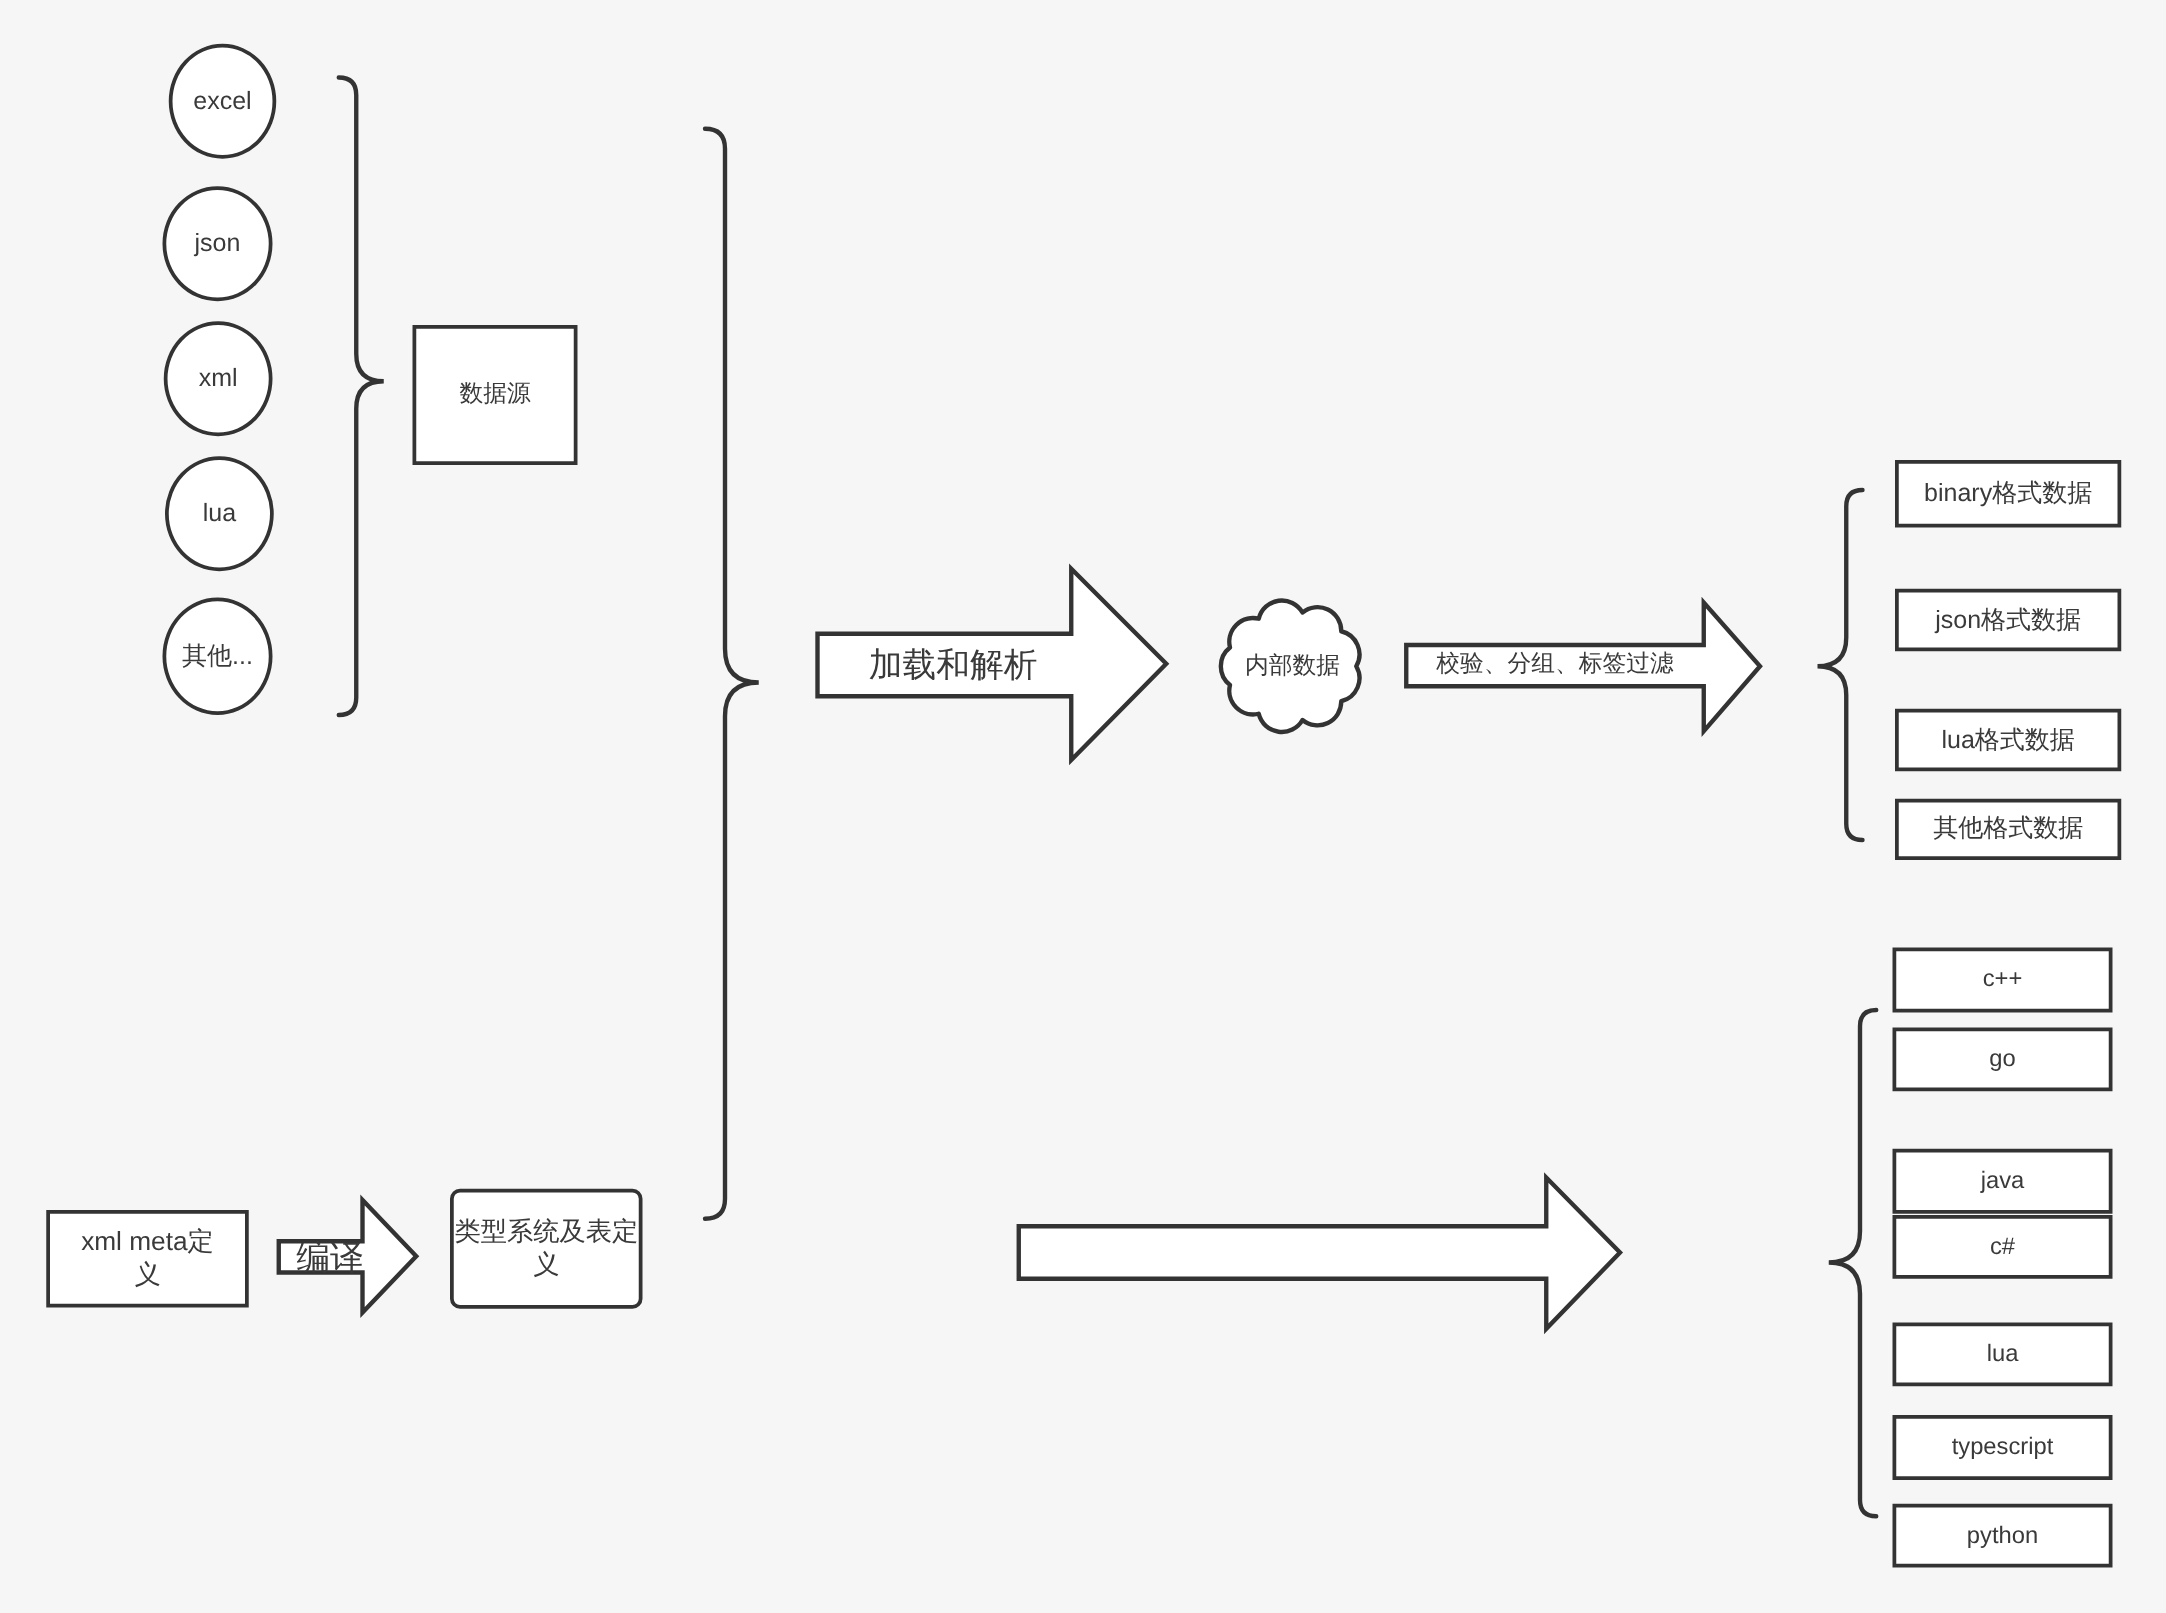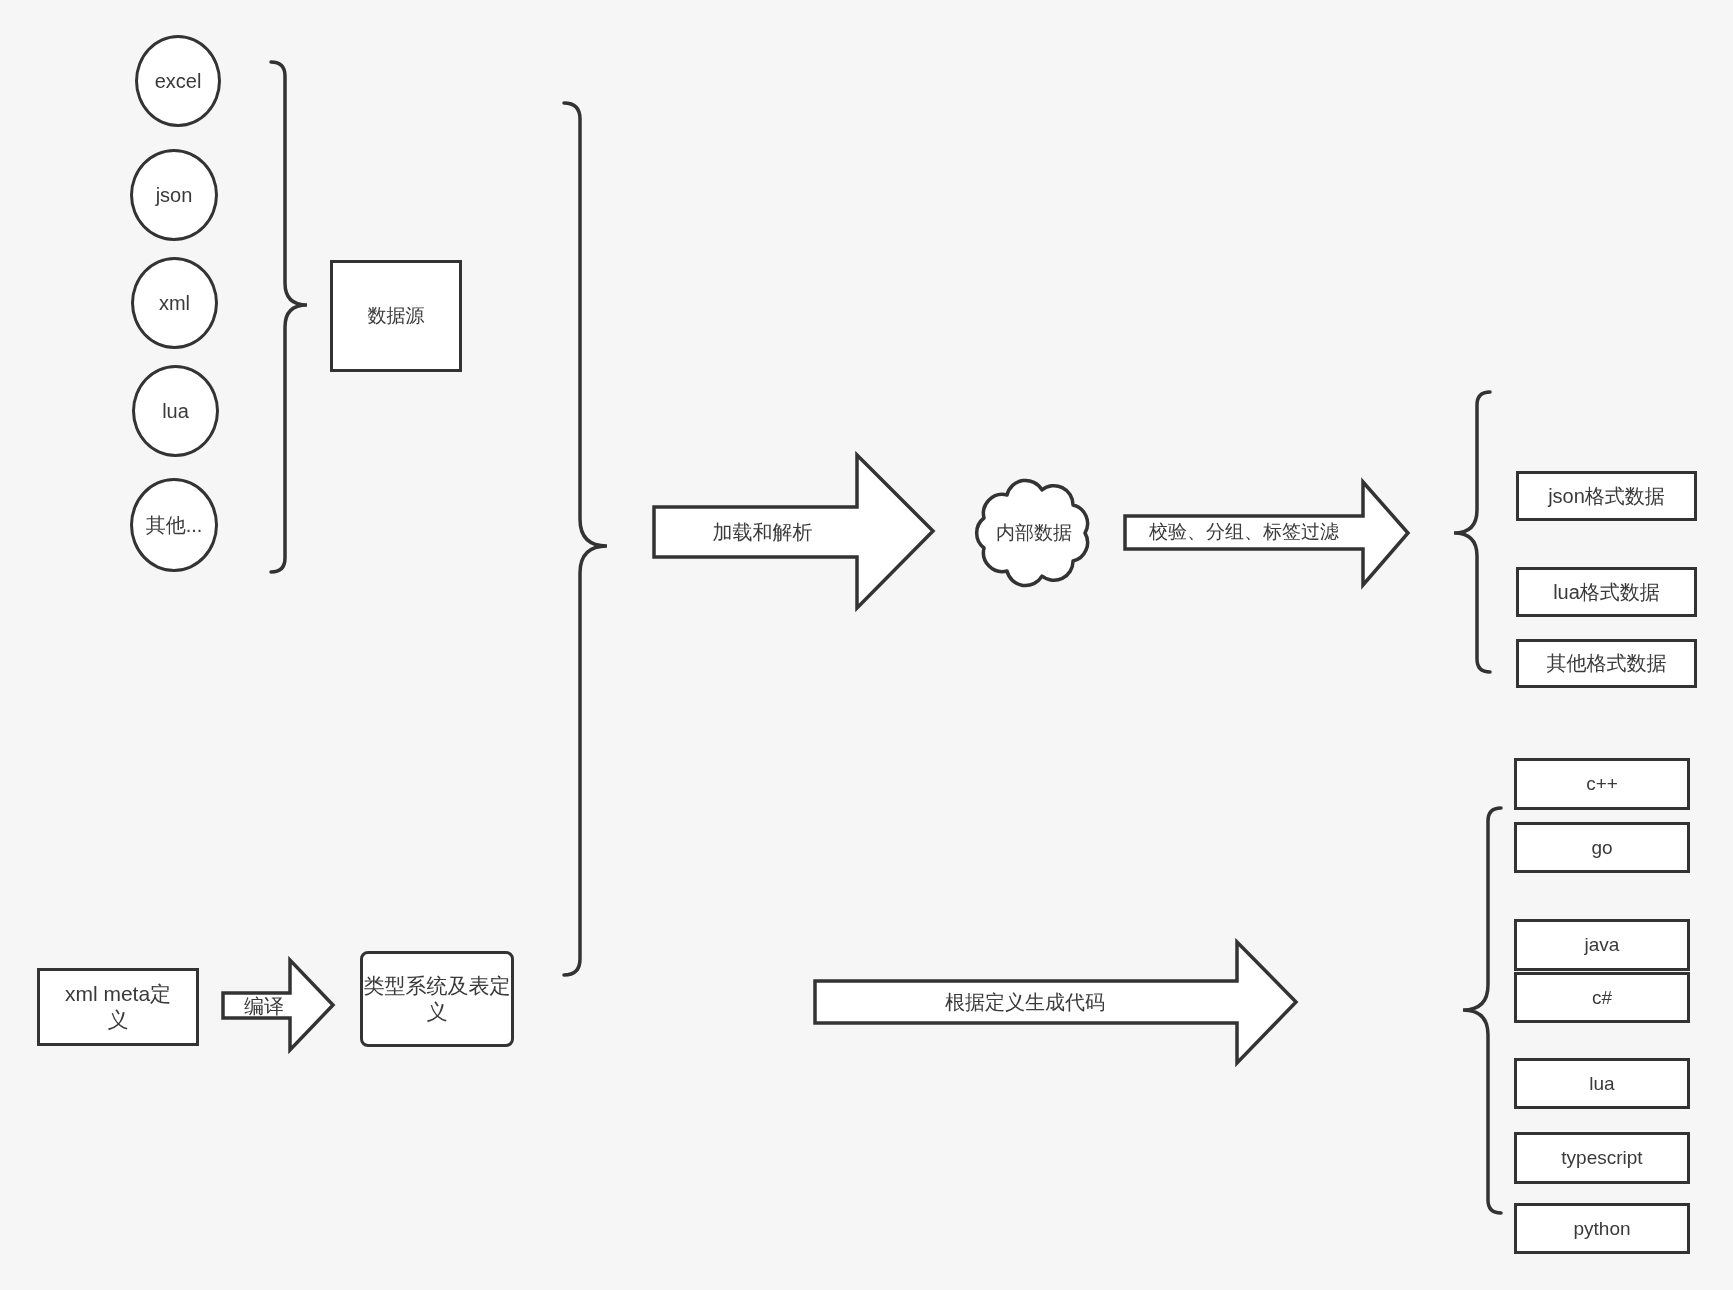--- a/index.html
+++ b/index.html
@@ -24,21 +24,21 @@
   .node{
     position:absolute;box-sizing:border-box;
     background:var(--fill);border:3.5px solid var(--stroke);
     display:flex;align-items:center;justify-content:center;
     text-align:center;font-size:20px;line-height:1.25;
   }
   .ellipse{border-radius:50%;}
   .rounded{border-radius:8px;}
   .float-label{
     position:absolute;display:flex;align-items:center;justify-content:center;
-    text-align:center;font-size:20px;line-height:1.2;pointer-events:none;
+    text-align:center;font-size:27px;line-height:1.2;pointer-events:none;
   }
   .small-text{font-size:19px;}
   .wrap-narrow{max-width:112px;}
 </style>
 </head>
 <body>
 
 <div id="canvas">
 
   <svg id="shapes" viewBox="0 0 1733 1290" xmlns="http://www.w3.org/2000/svg">
@@ -66,24 +66,24 @@
   <div class="node ellipse" style="left:130px;top:149px;width:88px;height:92px;">json</div>
   <div class="node ellipse" style="left:131px;top:257px;width:87px;height:92px;">xml</div>
   <div class="node ellipse" style="left:132px;top:365px;width:87px;height:92px;">lua</div>
   <div class="node ellipse" style="left:130px;top:478px;width:88px;height:94px;">其他...</div>
 
   <div class="node small-text" style="left:330px;top:260px;width:132px;height:112px;">数据源</div>
 
   <div class="float-label" style="left:660px;top:508px;width:205px;height:48px;">加载和解析</div>
   <div class="float-label small-text" style="left:1125px;top:517px;width:238px;height:31px;">校验、分组、标签过滤</div>
   <div class="float-label" style="left:214px;top:991px;width:100px;height:30px;">编译</div>
-  <div class="float-label" style="left:815px;top:982px;width:420px;height:40px;">根据定义生成代码</div>
 
   <div class="float-label small-text" style="left:978px;top:511px;width:112px;height:44px;">内部数据</div>
 
+  <div class="node" style="left:1516px;top:368px;width:181px;height:54px;">binary格式数据</div>
   <div class="node" style="left:1516px;top:567px;width:181px;height:50px;">lua格式数据</div>
   <div class="node" style="left:1516px;top:471px;width:181px;height:50px;">json格式数据</div>
   <div class="node" style="left:1516px;top:639px;width:181px;height:49px;">其他格式数据</div>
 
   <div class="node small-text" style="left:1514px;top:758px;width:176px;height:52px;">c++</div>
   <div class="node small-text" style="left:1514px;top:822px;width:176px;height:51px;">go</div>
   <div class="node small-text" style="left:1514px;top:891px;width:176px;height:52px;margin-top:28px;">java</div>
   <div class="node small-text" style="left:1514px;top:972px;width:176px;height:51px;">c#</div>
   <div class="node small-text" style="left:1514px;top:1058px;width:176px;height:51px;">lua</div>
   <div class="node small-text" style="left:1514px;top:1132px;width:176px;height:52px;">typescript</div>

